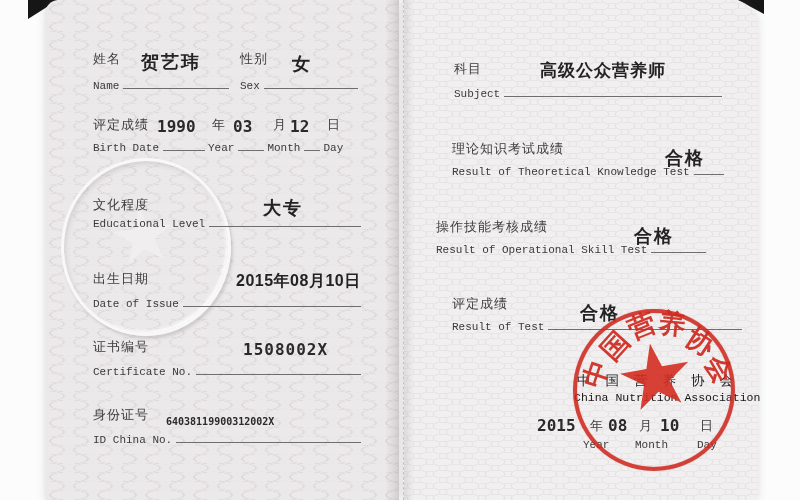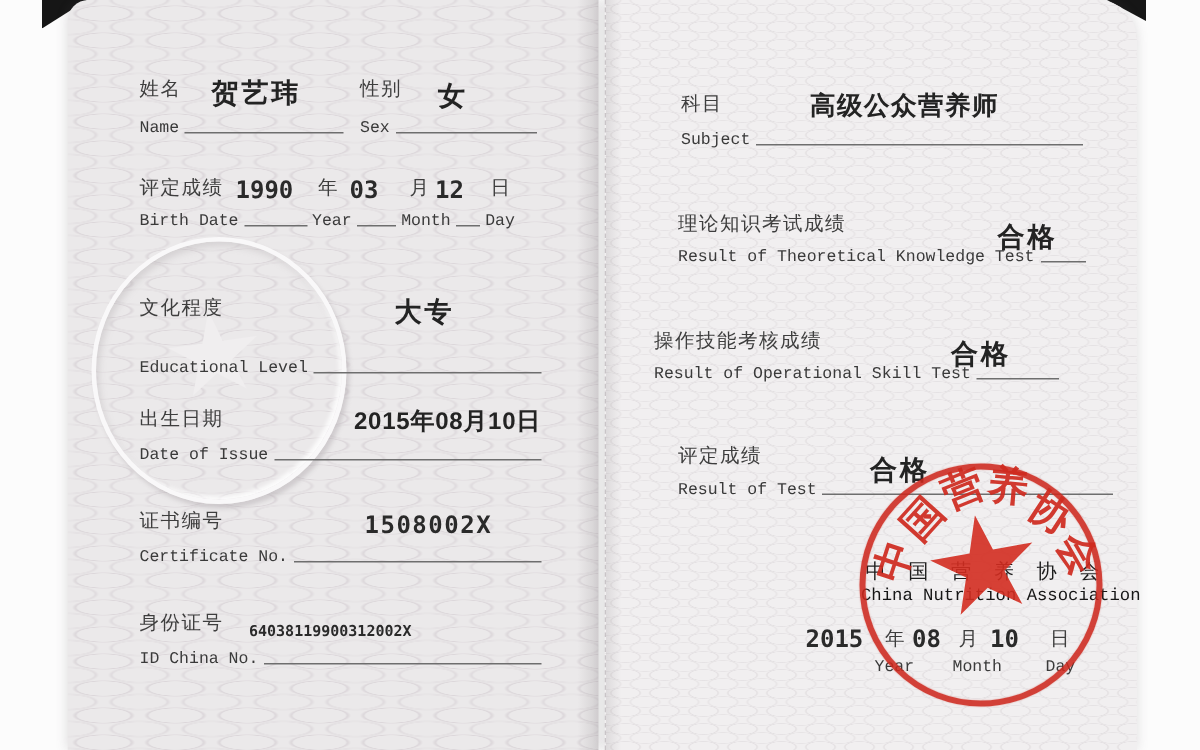--- a/index.html
+++ b/index.html
@@ -155,21 +155,21 @@
         <div class="seg" style="width:16px;"></div>
         <span class="en">Day</span>
       </div>
     </div>
 
     <div class="block" style="left:48px;top:188px;width:270px;">
       <div class="cnrow">
         <span class="cn abs" style="left:0;">文化程度</span>
         <span class="cnval abs" style="left:170px;bottom:-6px;">大专</span>
       </div>
-      <div class="enrow" style="margin-top:26px;justify-content:center;">
+      <div class="enrow" style="margin-top:4px;justify-content:center;">
         <span class="en">Educational Level</span>
         <div class="fill"></div>
       </div>
     </div>
 
     <div class="block" style="left:48px;top:262px;width:270px;">
       <div class="cnrow">
         <span class="cn abs" style="left:0;">出生日期</span>
         <span class="cnval abs" style="left:143px;bottom:-4px;font-size:16px;letter-spacing:0.5px;">2015年08月10日</span>
       </div>

